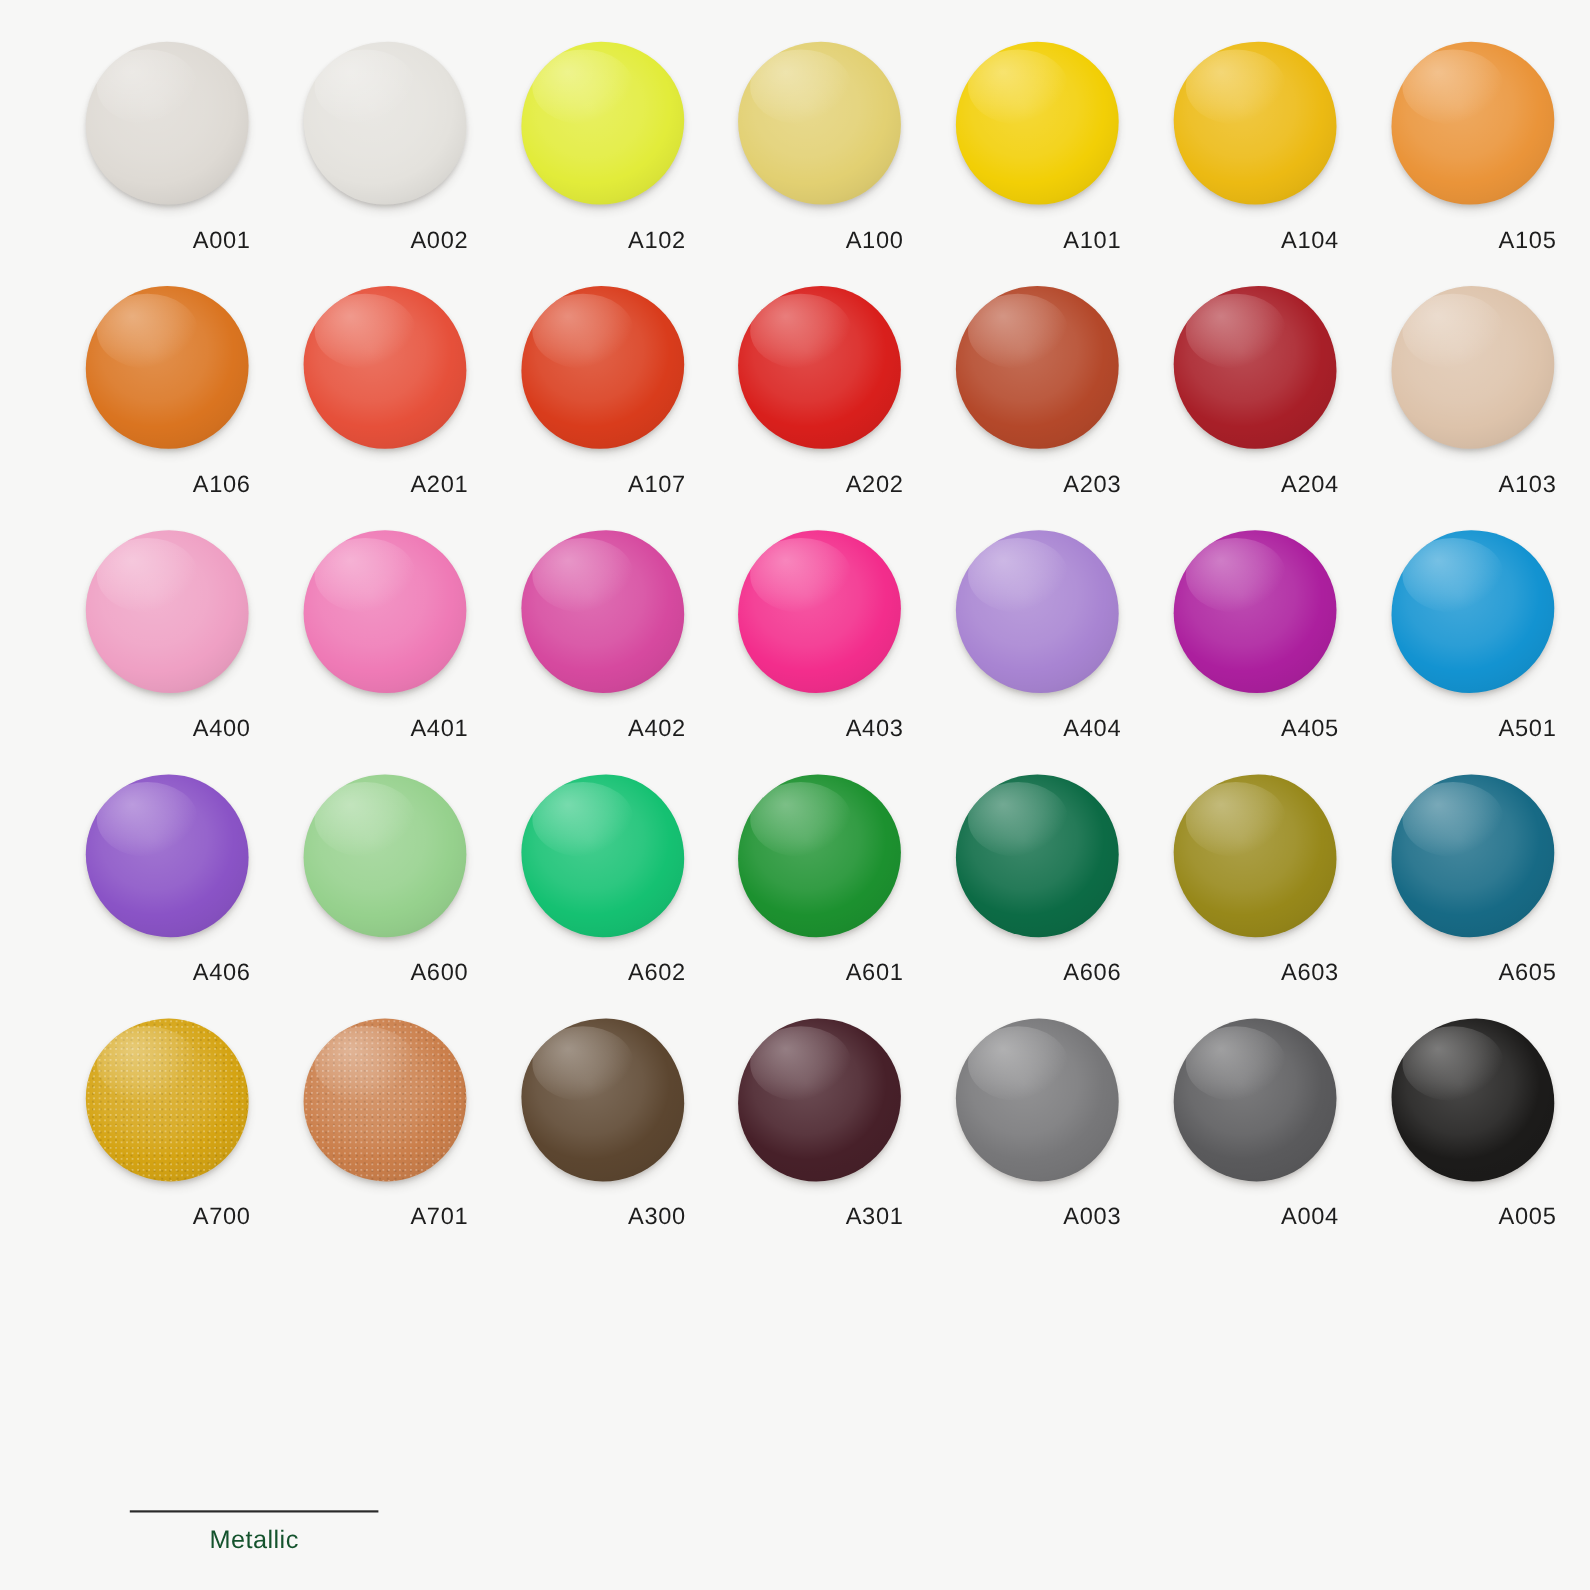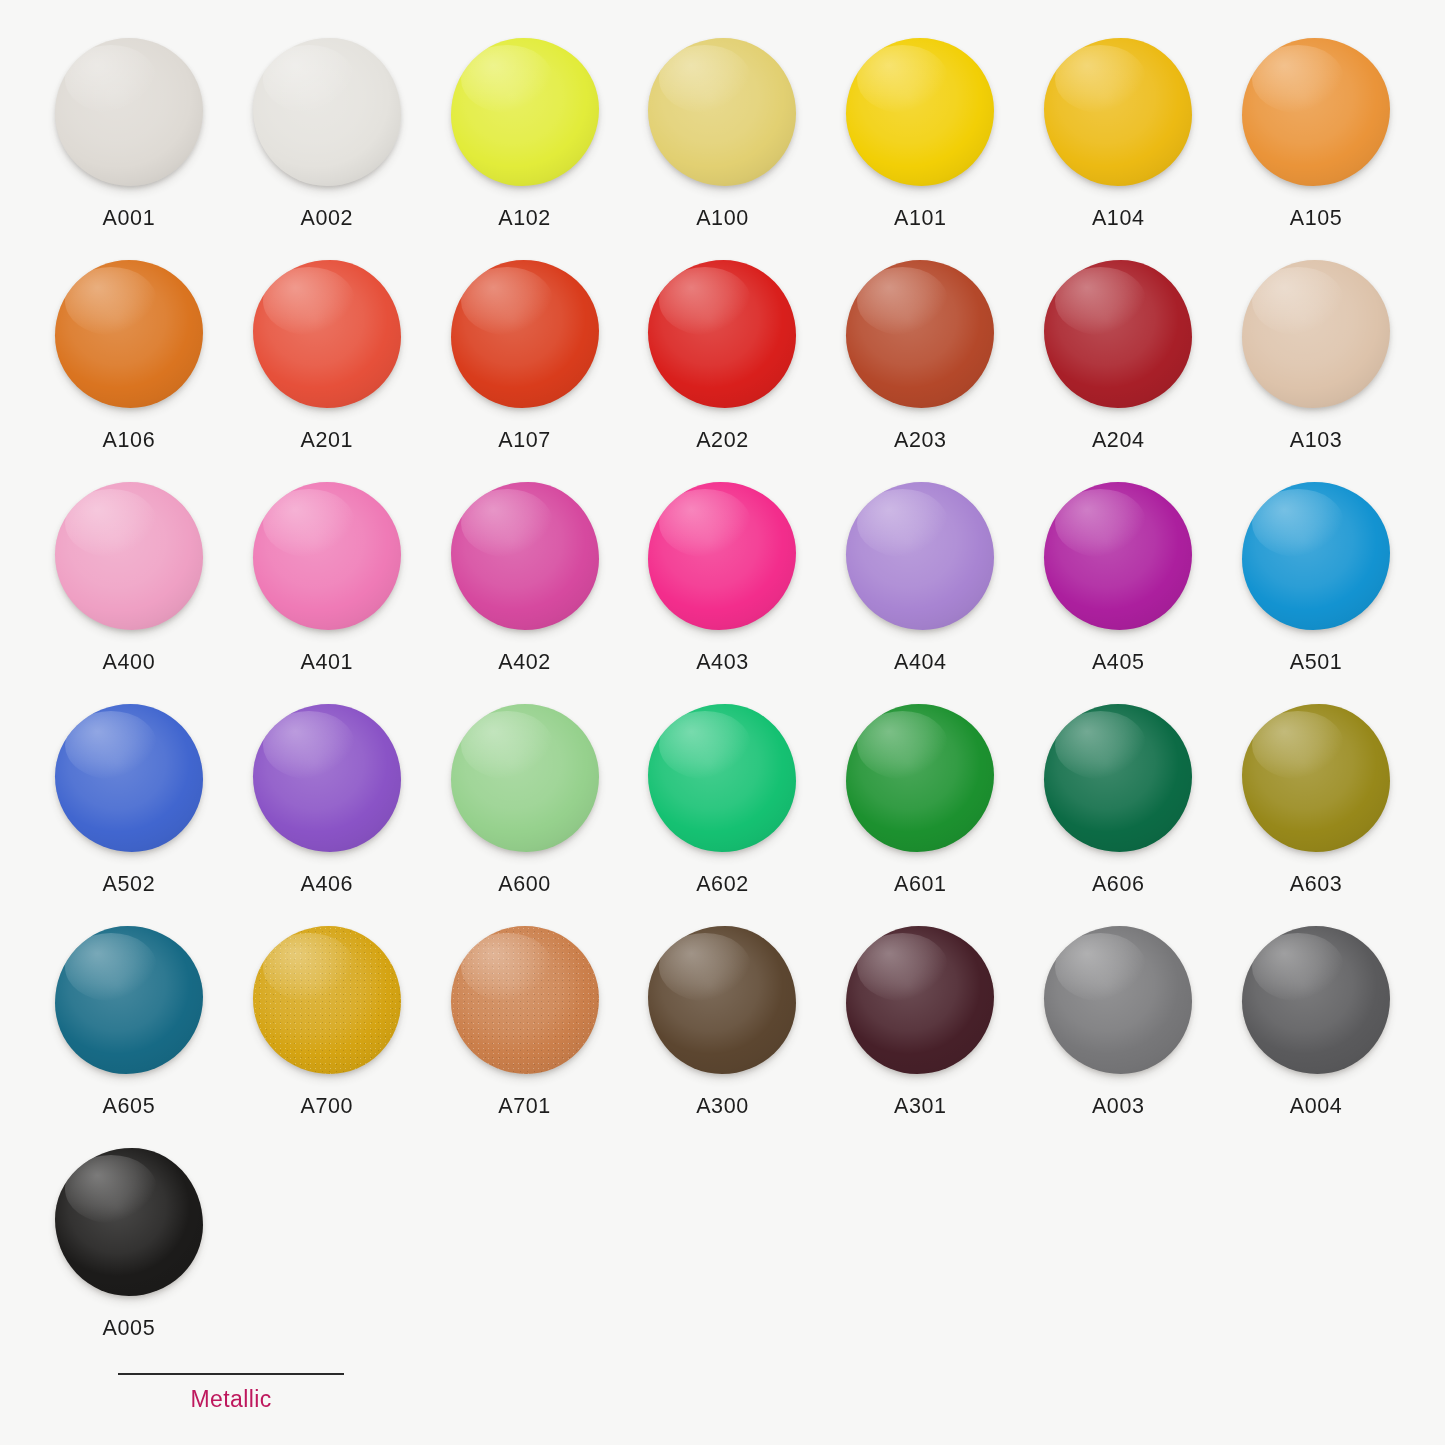--- a/index.html
+++ b/index.html
@@ -19,21 +19,21 @@
     display:grid;
     grid-template-columns:repeat(7,1fr);
     grid-template-rows:repeat(6,222px);
     column-gap:0px;
     row-gap:0px;
   }
   .cell{
     position:relative;
     display:flex;
     flex-direction:column;
-    align-items:center;
+    align-items:flex-end;
     justify-content:flex-start;
   }
   .blob-wrap{
     position:relative;
     width:152px;height:152px;
     display:flex;align-items:center;justify-content:center;
   }
   .blob{
     position:relative;
     width:148px;height:148px;
@@ -105,21 +105,21 @@
     text-align:center;
   }
   .metallic-rule{
     width:100%;
     height:1.6px;
     background:#2a2a2a;
   }
   .metallic-label{
     margin-top:11px;
     font-size:23px;
-    color:#be185d;
+    color:#14532d;
     letter-spacing:0.4px;
   }
 </style>
 </head>
 <body style="background: rgb(247, 247, 246);">
 
 <div id="sheet">
   <div class="grid">
       <div class="cell">
         <div class="blob-wrap">
@@ -239,26 +239,20 @@
         <div class="blob-wrap">
           <div class="blob shape-a" style="background: rgb(172, 31, 158);"></div>
         </div>
         <div class="label">A405</div>
       </div>
       <div class="cell">
         <div class="blob-wrap">
           <div class="blob shape-c" style="background: rgb(19, 147, 209);"></div>
         </div>
         <div class="label">A501</div>
-      </div>
-      <div class="cell">
-        <div class="blob-wrap">
-          <div class="blob shape-d" style="background: rgb(65, 102, 207);"></div>
-        </div>
-        <div class="label">A502</div>
       </div>
       <div class="cell">
         <div class="blob-wrap">
           <div class="blob shape-d" style="background: rgb(138, 83, 198);"></div>
         </div>
         <div class="label">A406</div>
       </div>
       <div class="cell">
         <div class="blob-wrap">
           <div class="blob shape-a" style="background: rgb(150, 209, 141);"></div>

